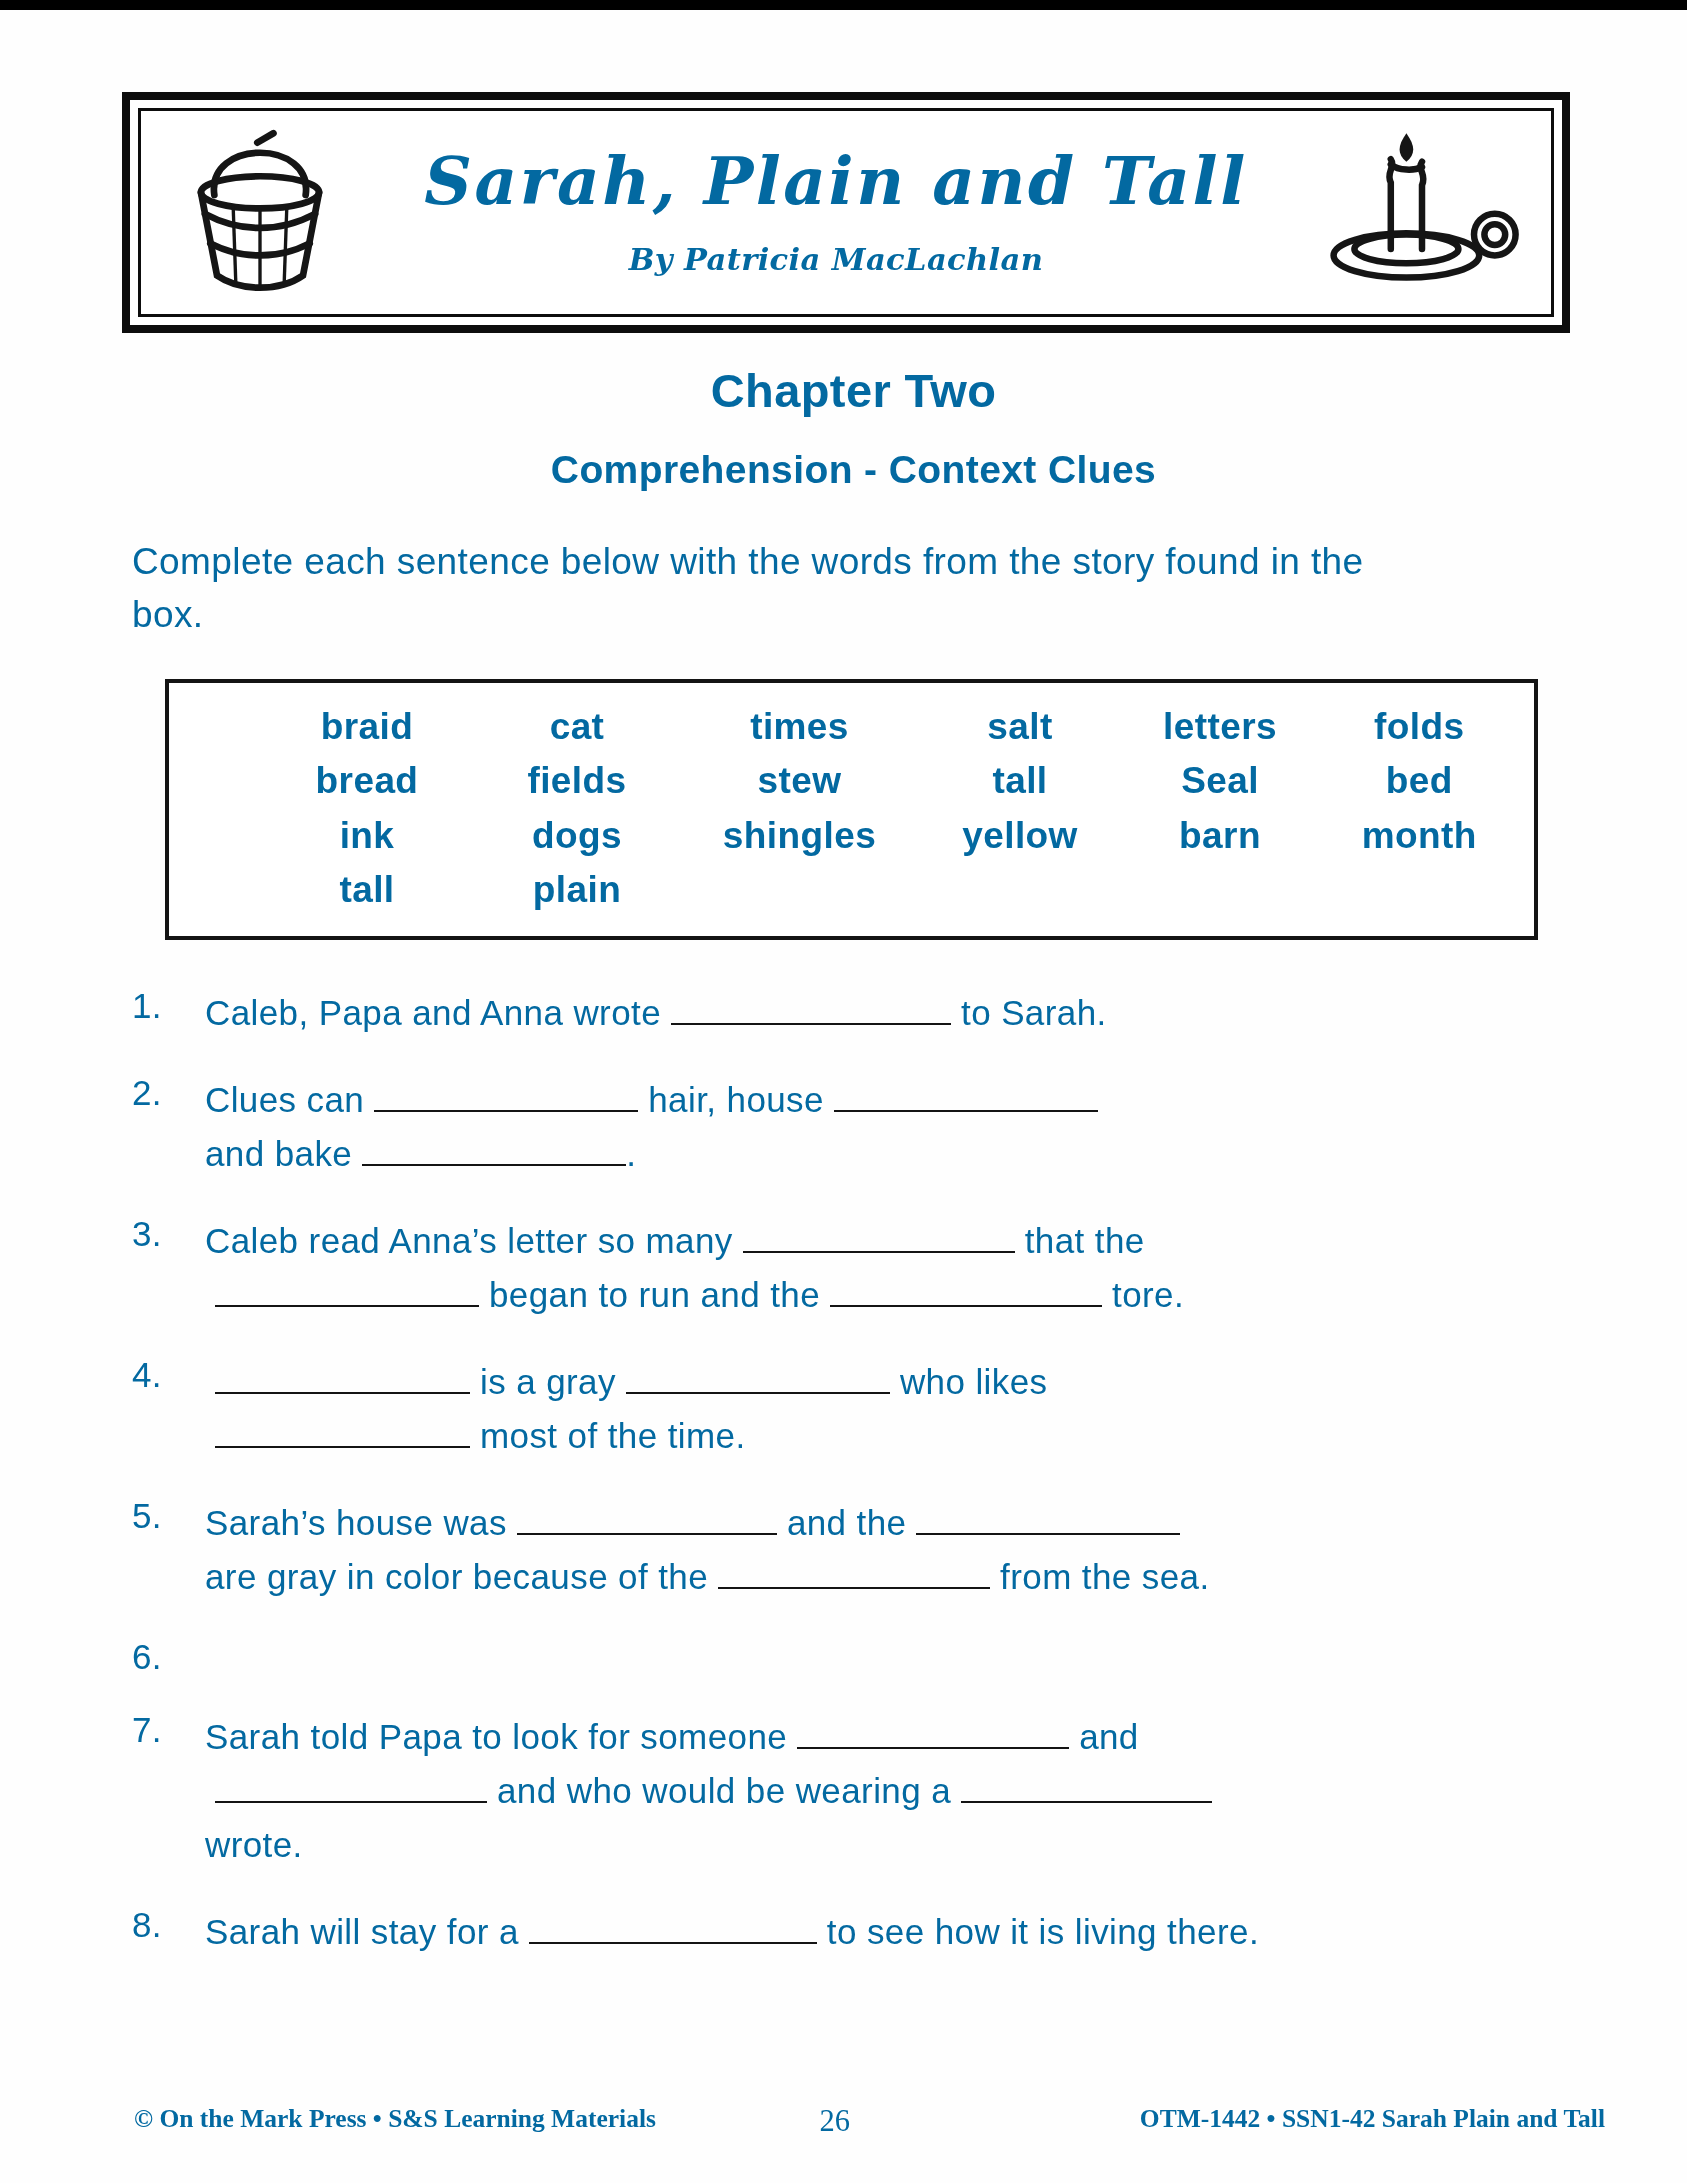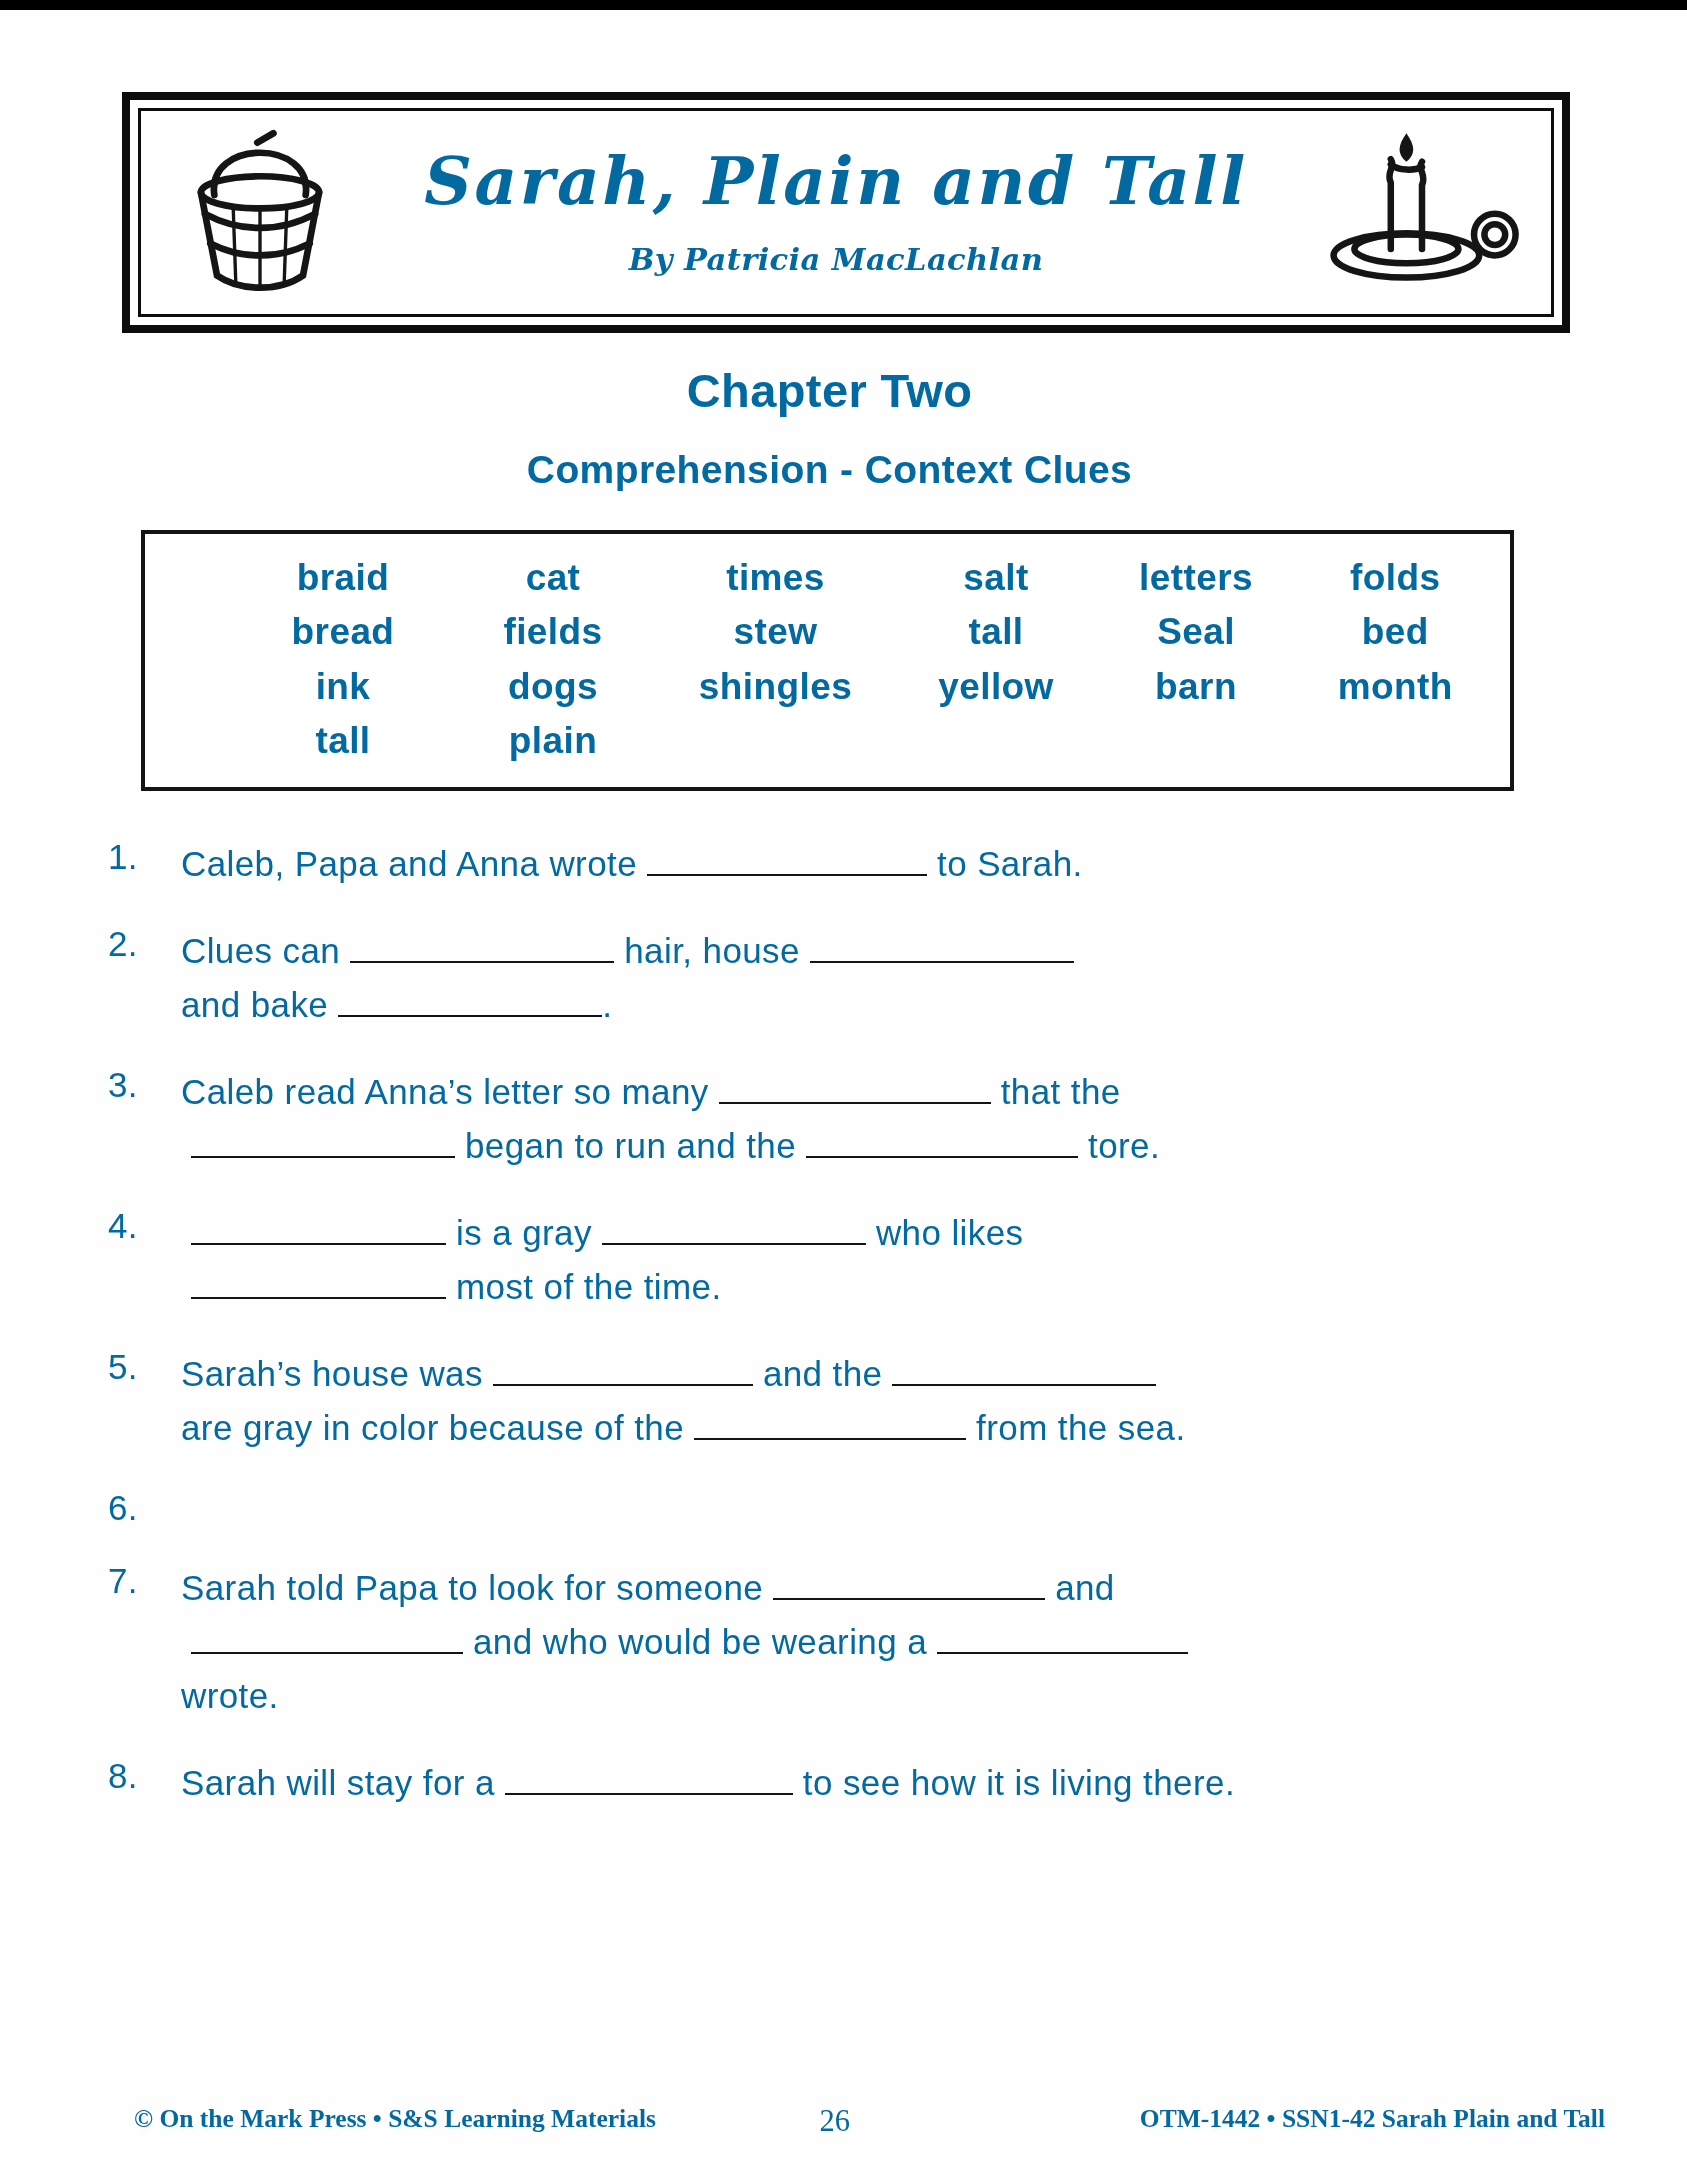--- a/index.html
+++ b/index.html
@@ -25,21 +25,21 @@
     font-family:"DejaVu Serif", serif; font-style:italic; font-weight:bold;
     font-size:66px; letter-spacing:2.5px; white-space:nowrap;
   }
   .book-author {
     font-family:"DejaVu Serif", serif; font-style:italic; font-weight:bold;
     font-size:30.5px; margin-top:21.4px;
   }
   .banner-icon { flex:0 0 auto; display:block; }
 
   
-  .content { position:absolute; top:363px; left:108px; width:1443px; }
+  .content { position:absolute; top:363px; left:132px; width:1443px; }
   .chapter-heading { text-align:center; font-weight:bold; font-size:47px; }
   .section-heading { text-align:center; font-weight:bold; font-size:39px; margin-top:30px; }
   .instructions { margin-top:44px; font-size:37px; line-height:1.42; }
   .instructions span { display:block; }
 
   .word-box {
     margin-top:38px; margin-left:33px; width:1373px;
     border:4.1px solid #141414; background:#fff;
     padding:23px 16.5px 25px 89px;
     display:grid; grid-template-columns:218px 202px 243px 198px 202px auto;
@@ -119,20 +119,24 @@
       </span>
 
     </div>
   </div>
 
   <div class="content">
 
     <div class="chapter-heading">Chapter Two</div>
     <div class="section-heading">Comprehension - Context Clues</div>
 
+    <div class="instructions">
+      <span>Complete each sentence below with the words from the story found in the</span>
+      <span>box.</span>
+    </div>
 
     <div class="word-box">
         <span>braid</span>
         <span>cat</span>
         <span>times</span>
         <span>salt</span>
         <span>letters</span>
         <span>folds</span>
         <span>bread</span>
         <span>fields</span>

